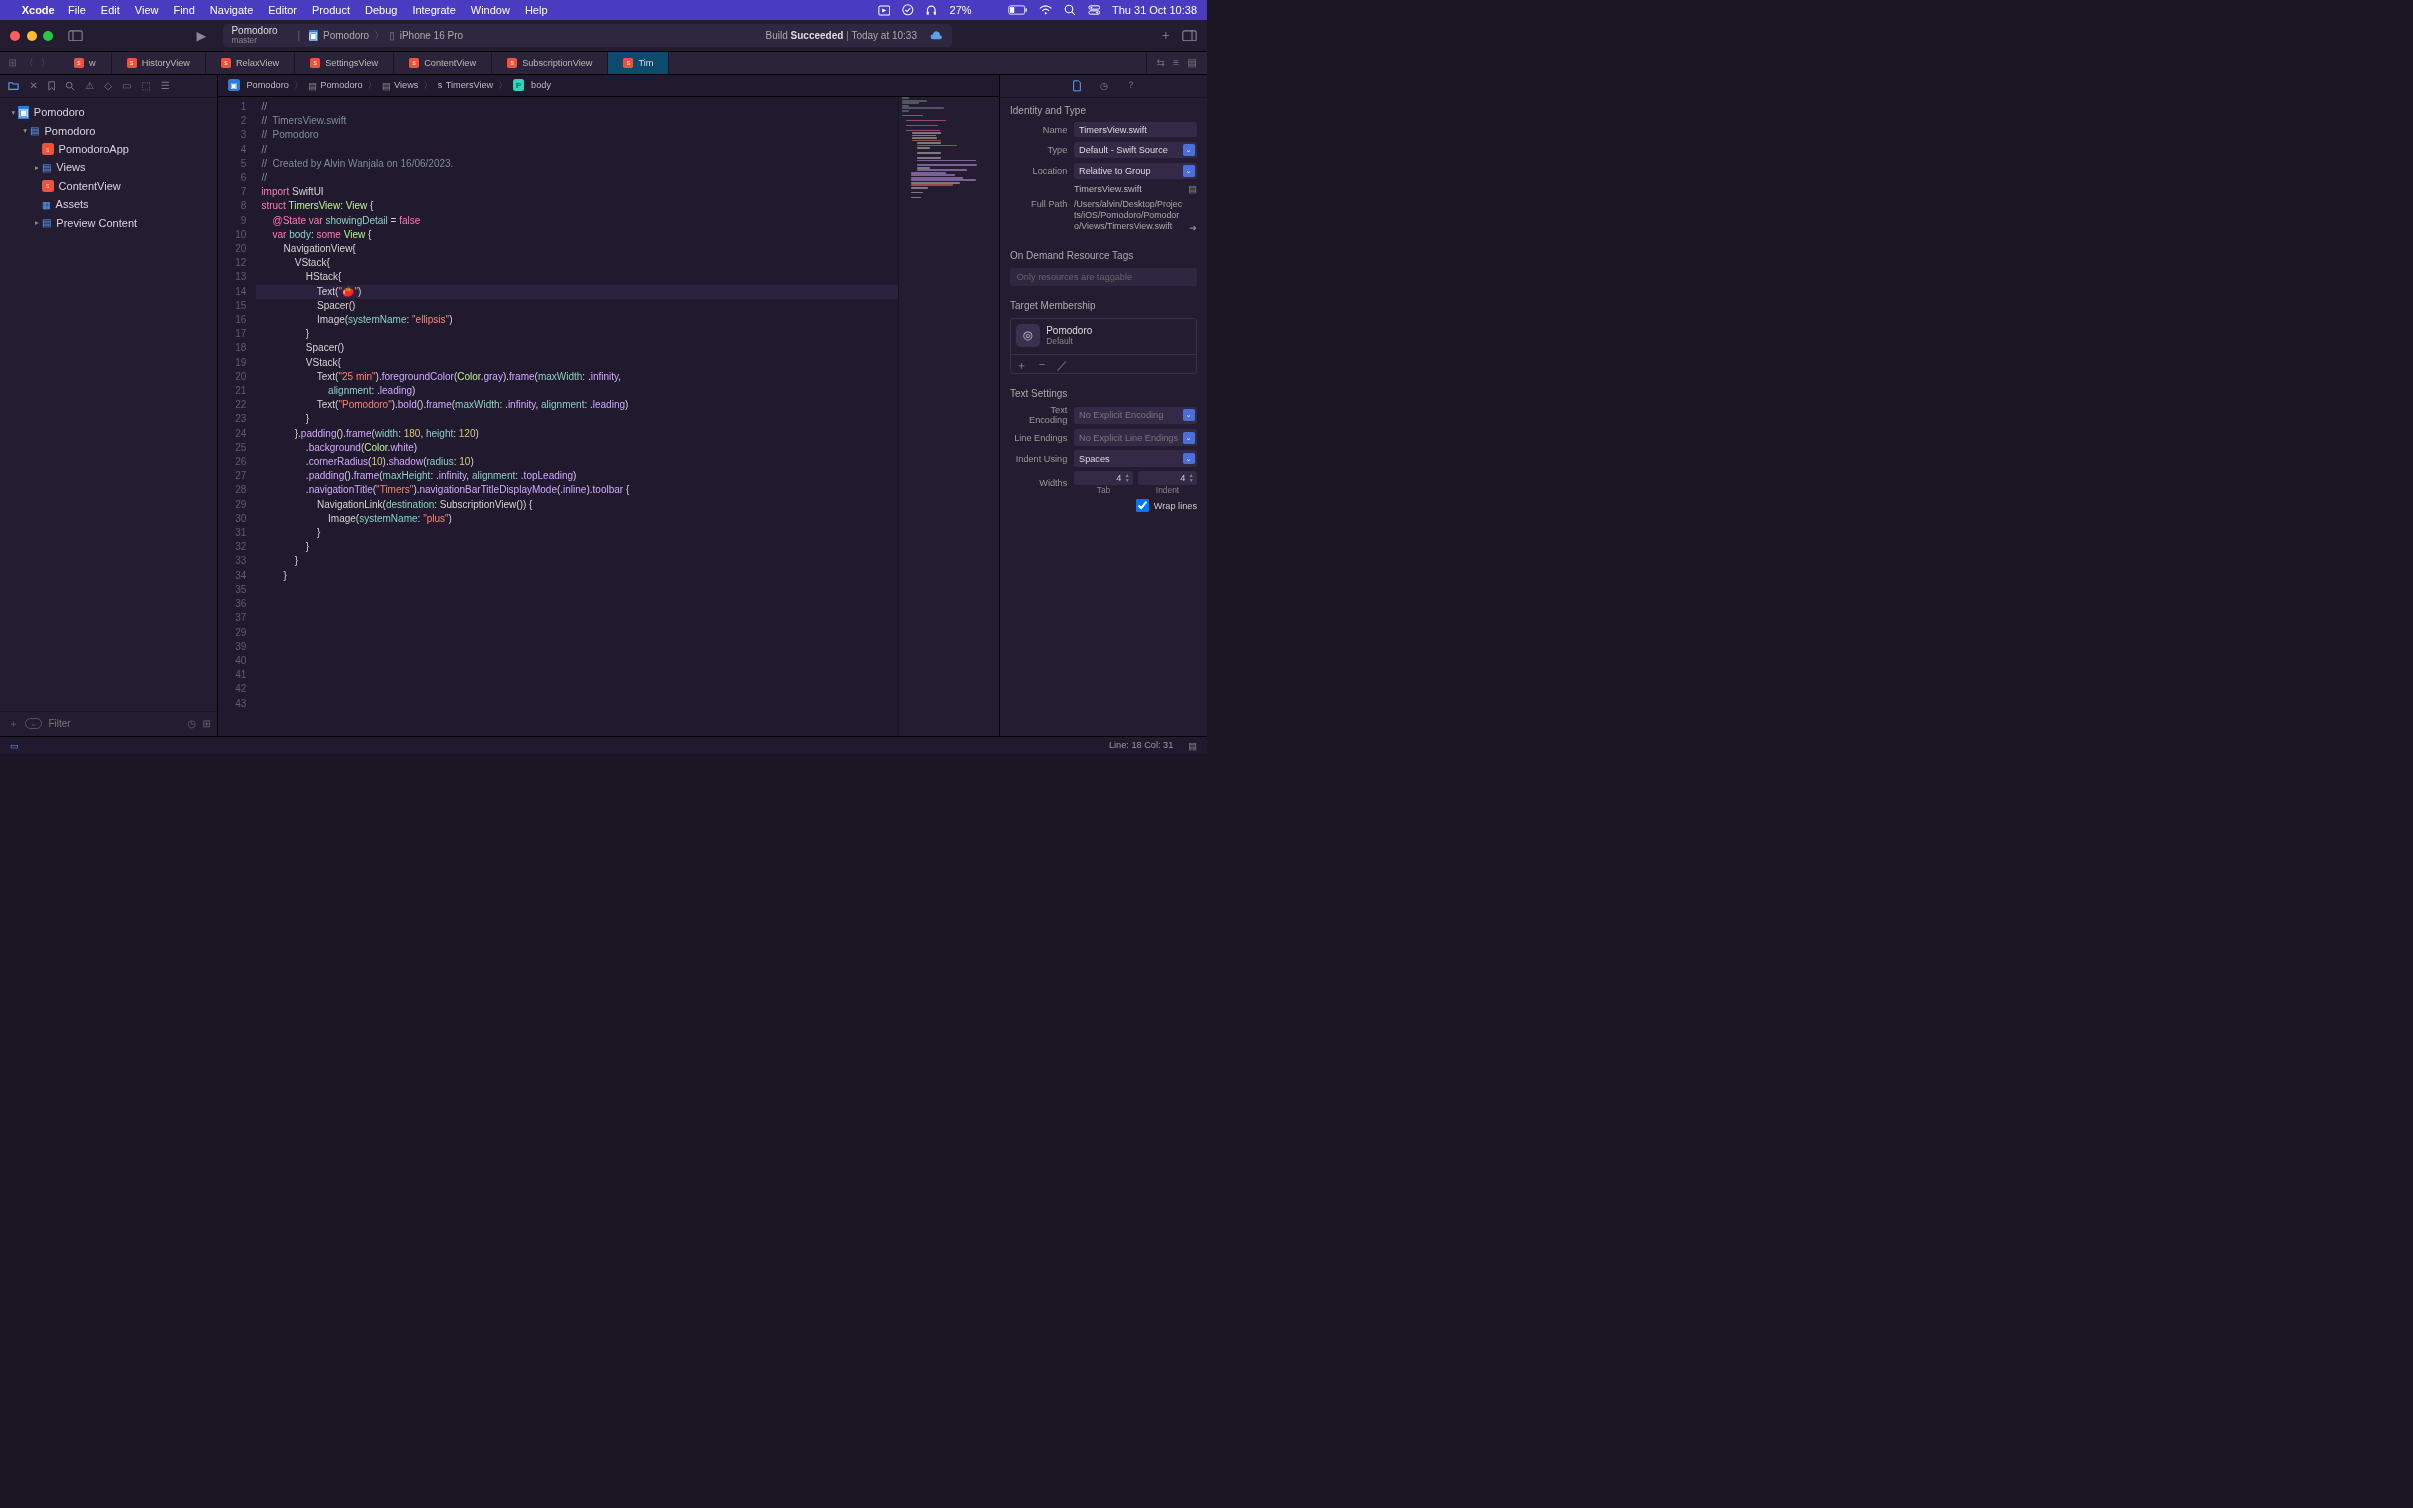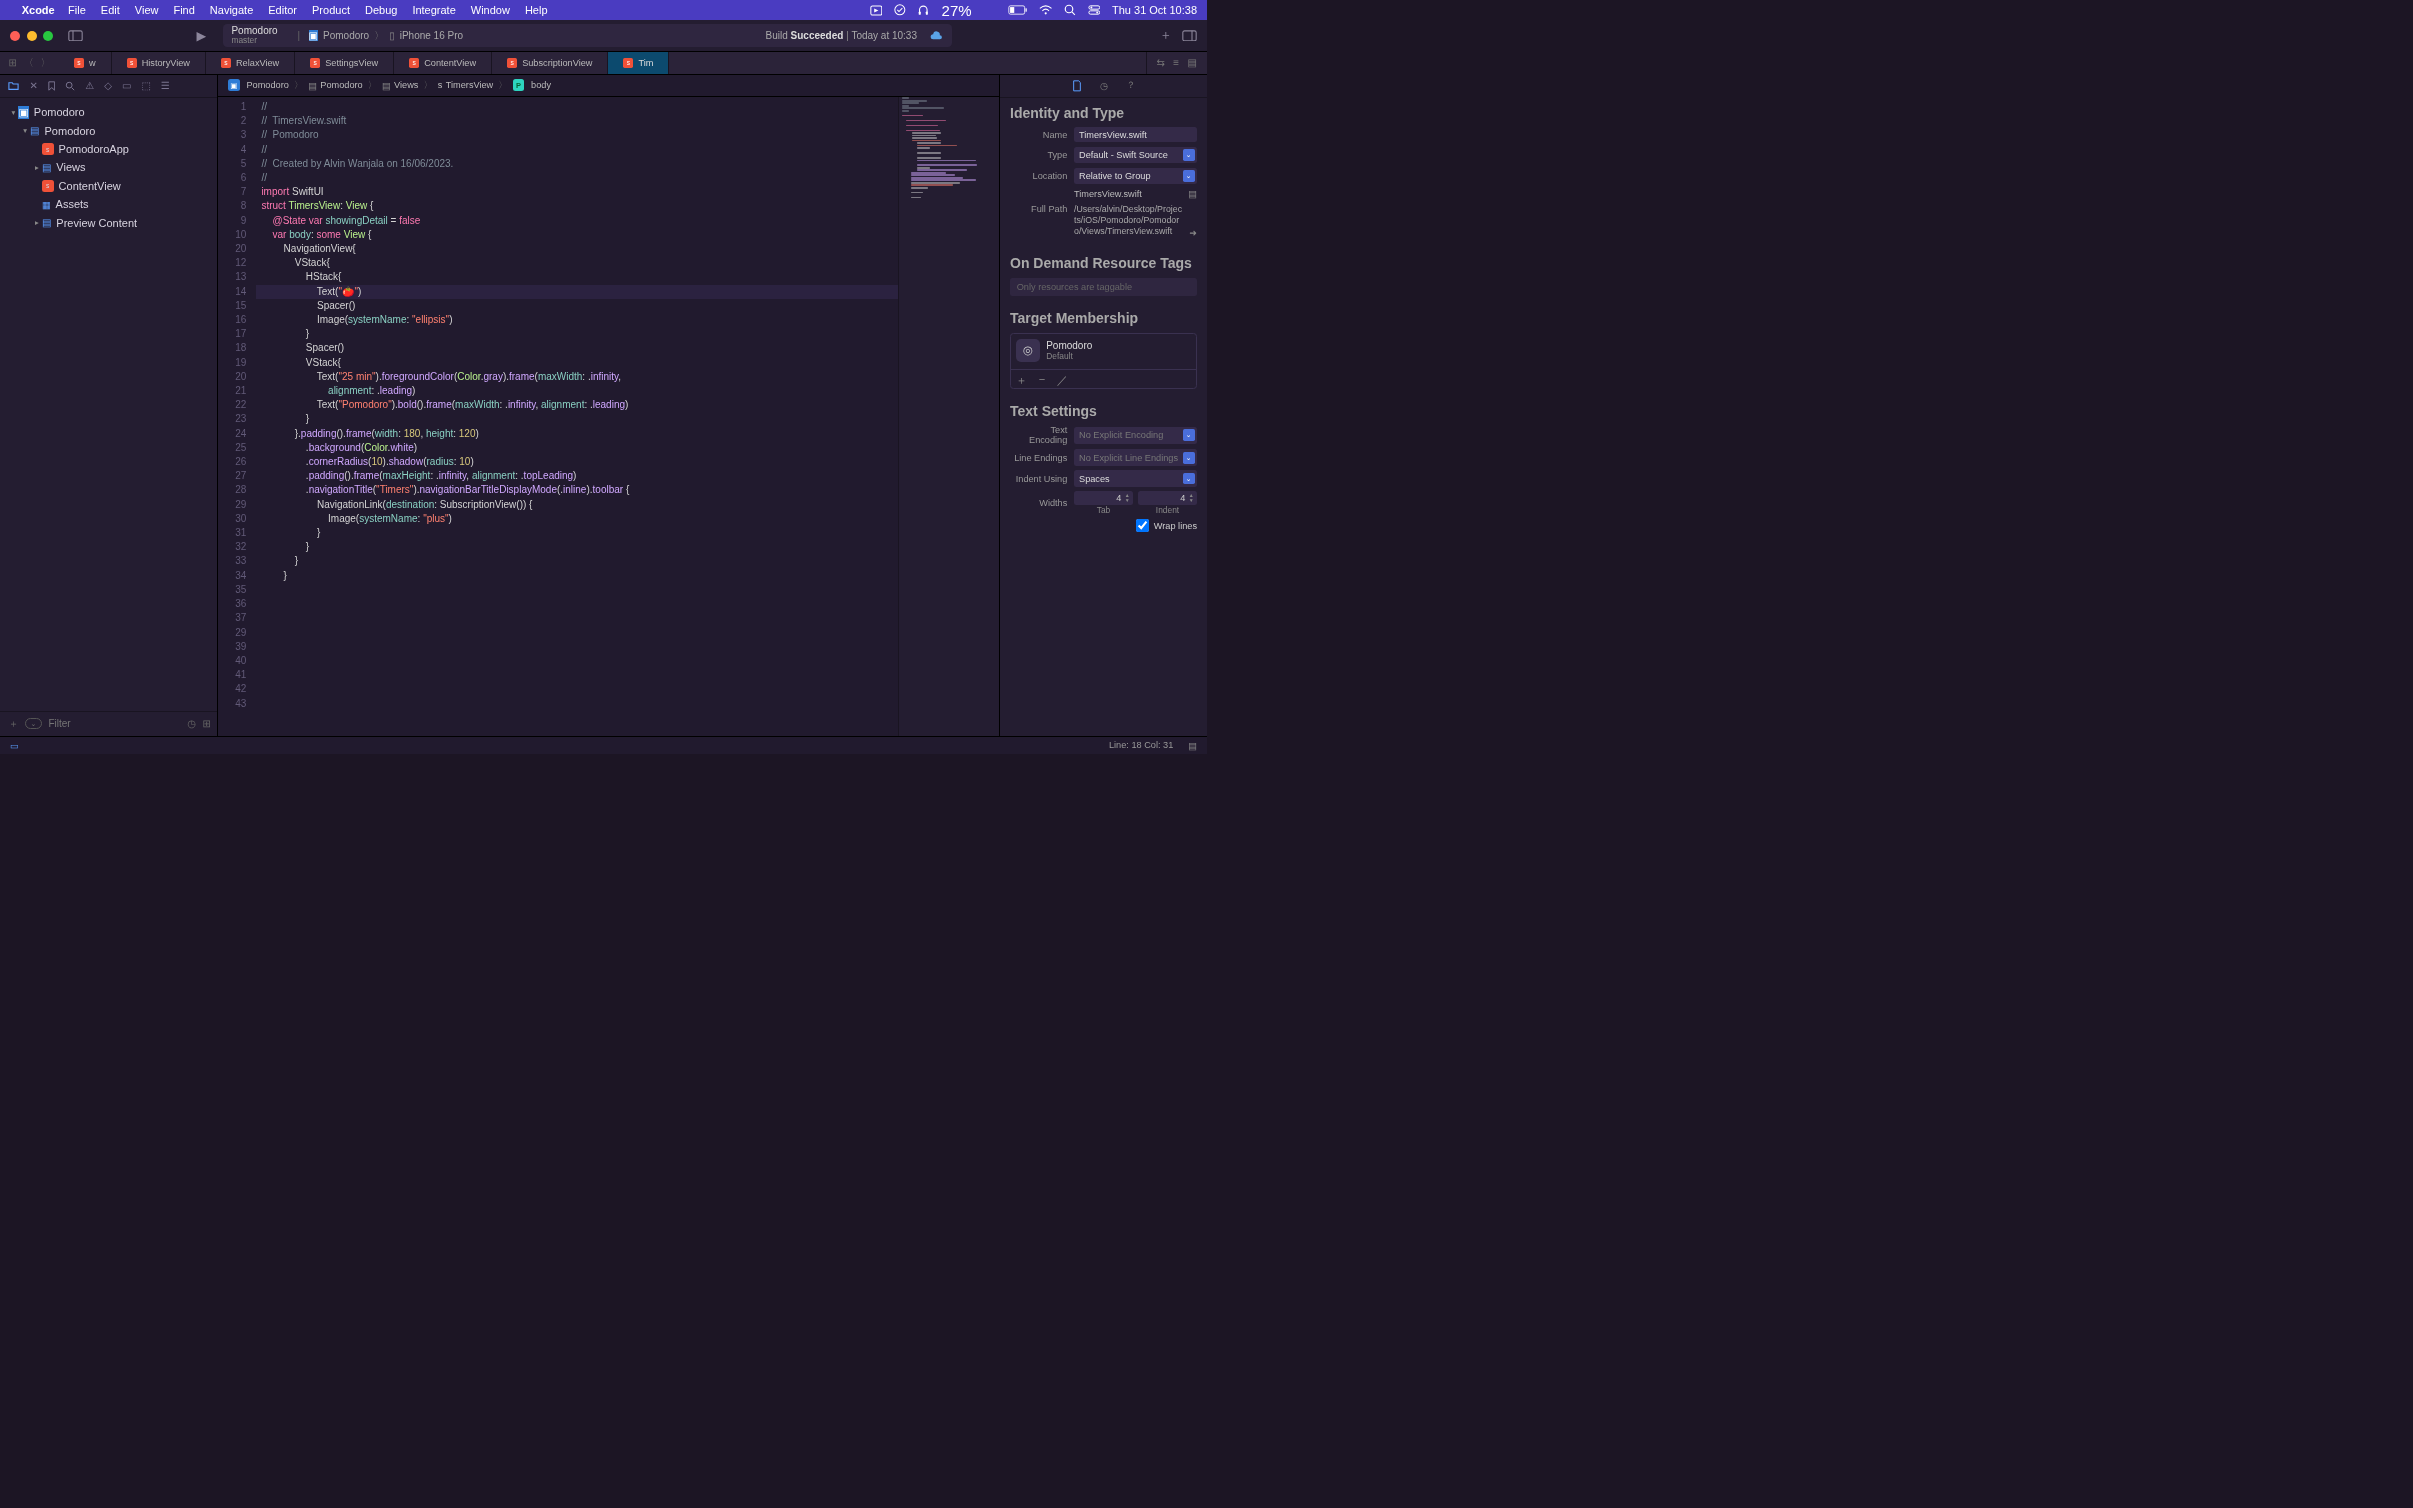--- a/index.html
+++ b/index.html
@@ -5,21 +5,21 @@
 * { margin: 0; padding: 0; box-sizing: border-box; font-family: -apple-system, BlinkMacSystemFont, "SF Pro", sans-serif; -webkit-font-smoothing: antialiased; }
 body { background: #1c1524; color: #ccc; overflow: hidden; width: 1207px; height: 754px; position: relative; }
 
 
 .menubar { height: 20px; background: #4a3cc1; display: flex; align-items: center; padding: 0 10px; font-size: 11px; color: #fff; }
 .menubar .apple { font-size: 11.7px; margin-right: 11.7px; }
 .menubar .app-name { font-weight: 700; margin-right: 13.4px; }
 .menubar .menu-item { margin-right: 15px; font-weight: 400; }
 .menubar .spacer { flex: 1; }
 .menubar .status-item { margin-left: 11.7px; display: flex; align-items: center; gap: 3.4px; }
-.menubar .battery { font-size: 15px; gap: 36px; }
+.menubar .battery { font-size: 11px; gap: 36px; }
 
 
 .toolbar { height: 32px; background: #241d31; border-bottom: 0.8px solid #000; display: flex; align-items: center; }
 .toolbar .traffic { display: flex; gap: 6.7px; padding-left: 10px; }
 .traffic .dot { width: 10px; height: 10px; border-radius: 50%; }
 .dot.red { background: #ff5f57; } .dot.yellow { background: #febc2e; } .dot.green { background: #28c840; }
 .toolbar .sidebar-toggle { margin-left: 15px; color: #8c869b; }
 .toolbar .run-btn { margin-left: 113px; color: #8c869b; font-size: 12.6px; }
 .toolbar .center-pill { margin-left: 17px; height: 23.5px; background: #2f2640; border-radius: 4.2px; flex: 1; max-width: 729px; display: flex; align-items: center; padding: 0 8.4px; font-size: 10px; color: #aaa; }
 .center-pill .title-col { display: flex; flex-direction: column; line-height: 1.1; margin-right: 20px; }
@@ -80,21 +80,21 @@
 .code-line { padding-left: 5px; }
 .code-line.hl { background: #2b2240; }
 .minimap { width: 101px; background: #241d31; border-left: 0.8px solid #191421; position: relative; }
 .minimap .mini-line { height: 1.7px; margin: 0.8px 3.4px; border-radius: 0.8px; opacity: 0.5; }
 
 
 .inspector { width: 208px; background: #241d31; border-left: 0.8px solid #000; display: flex; flex-direction: column; font-size: 9.2px; color: #ccc; overflow-y: auto; }
 .insp-tabs { height: 23.5px; display: flex; align-items: center; justify-content: center; gap: 18.4px; color: #777; border-bottom: 0.8px solid #191421; }
 .insp-tabs .active { color: #5b9eff; }
 .insp-section { padding: 6.7px 10px; }
-.insp-section .sec-title { color: #aaa; font-weight: 700; font-size: 14px; margin-bottom: 6.7px; }
+.insp-section .sec-title { color: #aaa; font-weight: 400; font-size: 10px; margin-bottom: 6.7px; }
 .insp-row { display: flex; align-items: center; margin-bottom: 4.2px; }
 .insp-row .lbl { width: 64px; text-align: right; padding-right: 6.7px; color: #999; font-size: 9.2px; }
 .insp-row .val { flex: 1; }
 .insp-row input[type=text] { width: 100%; background: #342a48; border: none; border-radius: 2.5px; padding: 2.5px 5px; color: #ddd; font-size: 9.2px; }
 .insp-row .select { width: 100%; background: #342a48; border-radius: 2.5px; padding: 2.5px 5px; color: #ddd; font-size: 9.2px; display: flex; justify-content: space-between; align-items: center; }
 .insp-row .select .chev { background: #4a6edb; border-radius: 1.7px; width: 11.7px; height: 11.7px; display: flex; align-items: center; justify-content: center; font-size: 6.7px; color: #fff; margin-right: -2.5px; }
 .target-box { border: 0.8px solid #3a3150; border-radius: 3.4px; padding: 5px; display: flex; align-items: center; gap: 6.7px; margin-bottom: 3.4px; }
 .target-box .app-ico { width: 23.5px; height: 23.5px; background: #3a3150; border-radius: 5px; display: flex; align-items: center; justify-content: center; font-size: 11.7px; }
 .target-ctrl { display: flex; gap: 11.7px; color: #888; padding-left: 5px; font-size: 11px; margin-top: 1.7px; border-top: 0.8px solid #3a3150; padding-top: 3.4px; }
 .resource-tag { background: #2f2640; border-radius: 2.5px; padding: 4.2px 6.7px; color: #666; font-size: 9.2px; }

